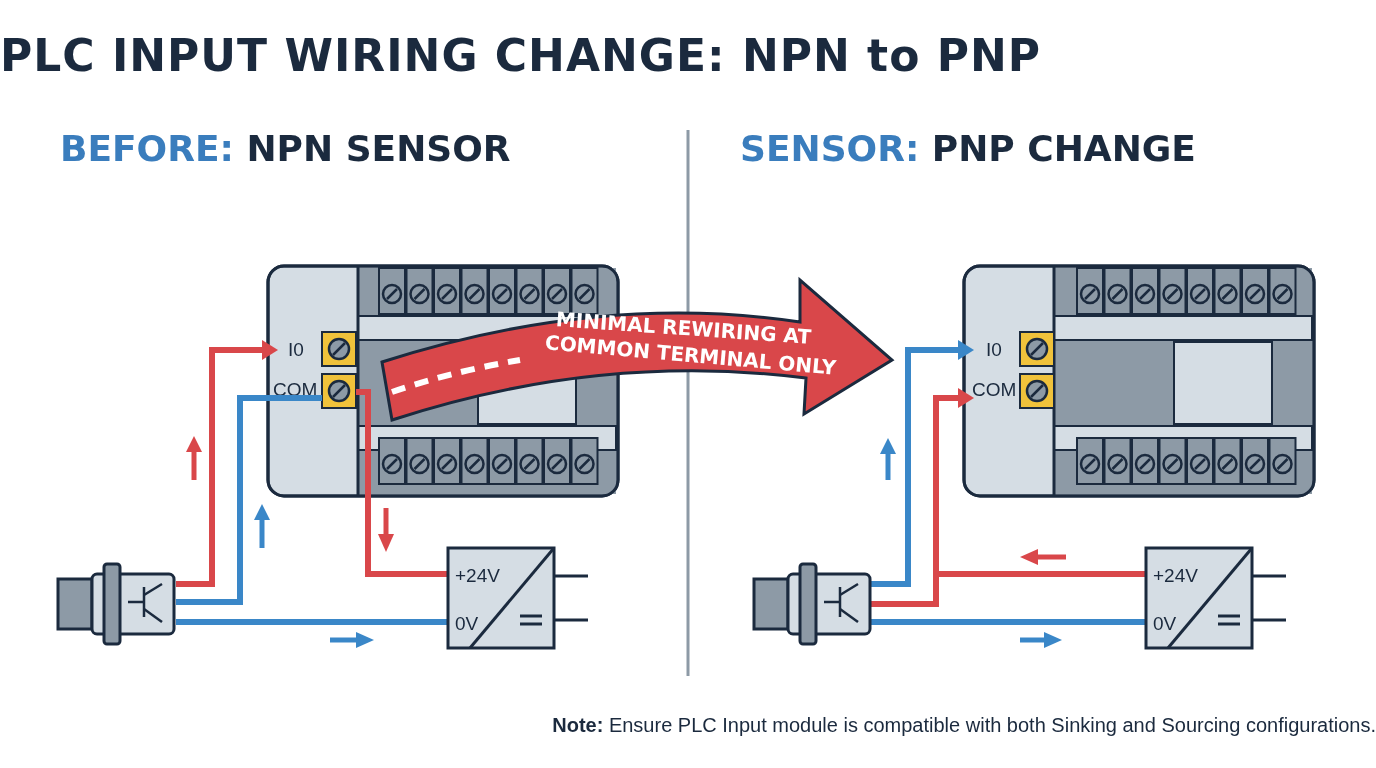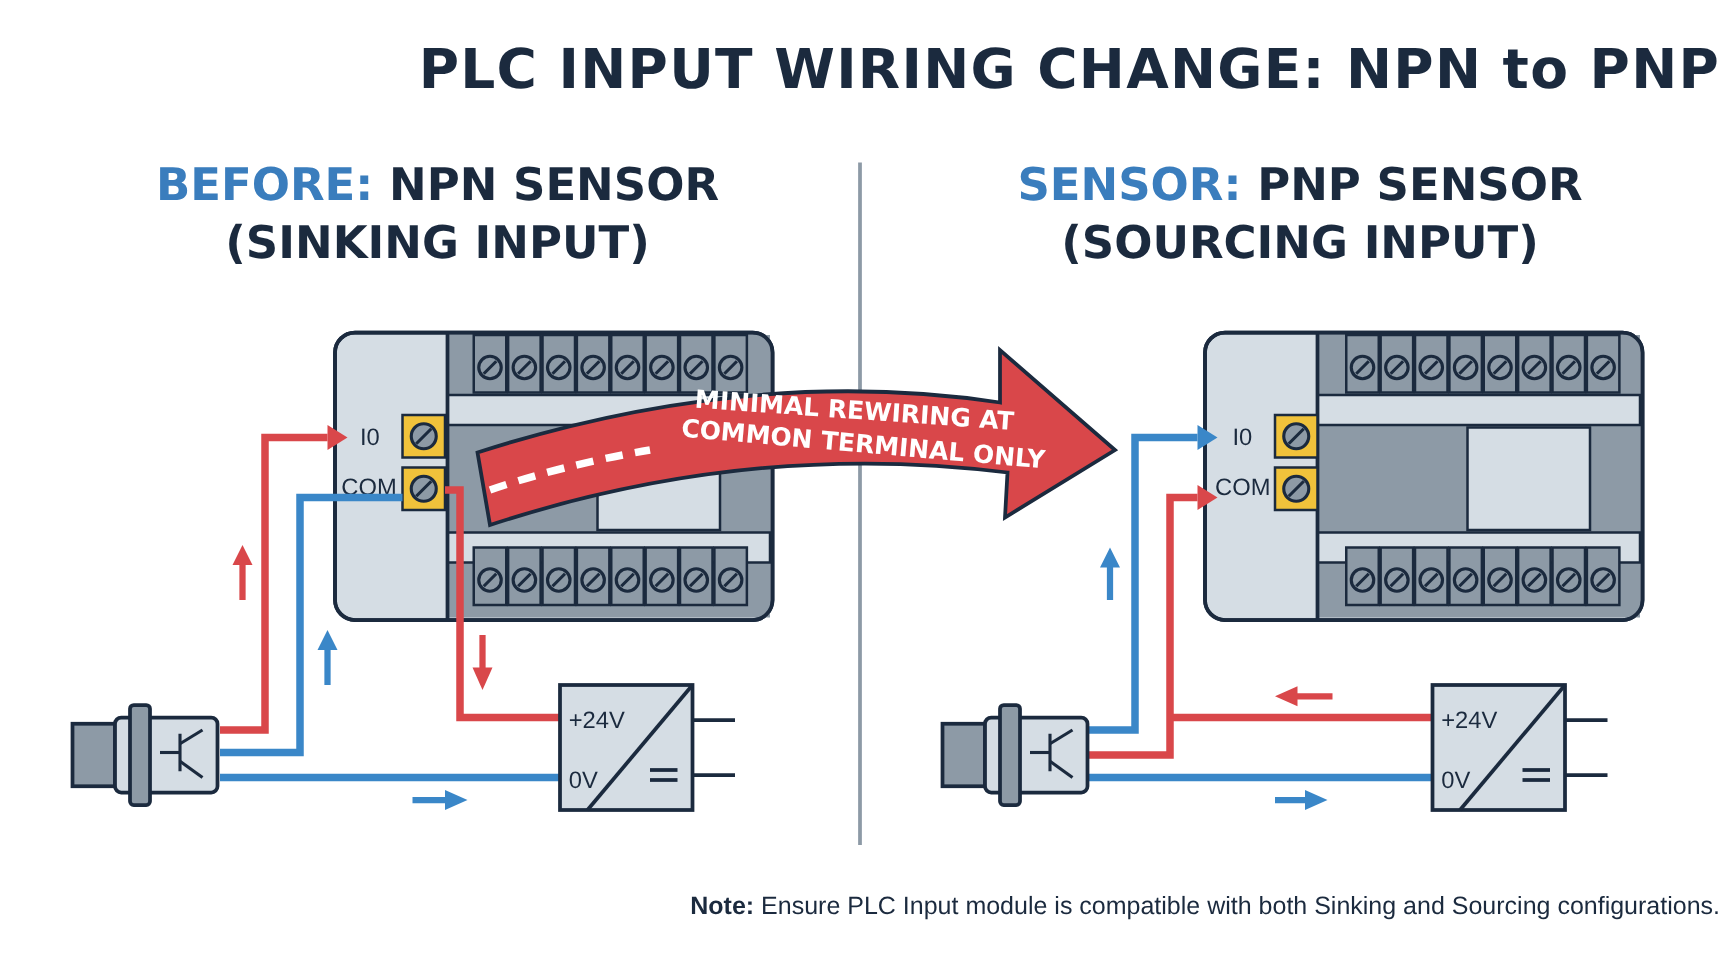--- a/index.html
+++ b/index.html
@@ -1,38 +1,36 @@
 <!DOCTYPE html>
 <html><head>
 <meta charset="utf-8">
 <style>
   html,body{margin:0;padding:0;background:#fff;}
   body{width:1376px;height:768px;position:relative;overflow:hidden;font-family:"DejaVu Sans",sans-serif;}
-  .title{position:absolute;left:0;top:30px;width:1376px;text-align:right;font-size:44px;font-weight:bold;color:#1b2a3e;letter-spacing:1px;}
-  .h2{position:absolute;text-align:center;font-size:36px;font-weight:bold;color:#1b2a3e;line-height:46px;}
+  .title{position:absolute;left:0;top:30px;width:1376px;text-align:left;font-size:44px;font-weight:bold;color:#1b2a3e;letter-spacing:1px;}
+  .h2{position:absolute;text-align:left;font-size:36px;font-weight:bold;color:#1b2a3e;line-height:46px;}
   .h2 .accent{color:#3a7dbd;}
   .note{position:absolute;left:0;top:714px;width:1376px;text-align:right;font-size:20px;color:#1b2a3e;font-family:"Liberation Sans",sans-serif;}
   .note b{font-weight:bold;}
   svg{position:absolute;left:0;top:0;}
   .lbl{font-family:"Liberation Sans",sans-serif;font-size:19px;fill:#1b2a3e;}
 </style>
 </head>
 <body>
 
 <div class="title">PLC INPUT WIRING CHANGE: NPN to PNP</div>
 
 <div class="h2" style="left:60px;top:126px;width:580px;">
   <span class="accent">BEFORE:</span>
   <span>NPN SENSOR</span><br>
-  <span>(SINKING INPUT)</span>
 </div>
 <div class="h2" style="left:740px;top:126px;width:600px;">
   <span class="accent">SENSOR:</span>
-  <span>PNP SENSOR</span><br>
-  <span>(SOURCING INPUT)</span>
+  <span>PNP CHANGE</span><br>
 </div>
 
 <svg width="1376" height="768">
   <defs>
     <g id="plc">
       <rect x="0" y="0" width="350" height="230" rx="16" fill="#d5dde4" stroke="#1b2a3e" stroke-width="3"></rect>
       <rect x="90" y="2" width="258" height="226" fill="#8d9aa6"></rect>
       <rect x="90" y="50" width="258" height="24" fill="#d5dde4" stroke="#1b2a3e" stroke-width="2"></rect>
       <rect x="90" y="160" width="258" height="24" fill="#d5dde4" stroke="#1b2a3e" stroke-width="2"></rect>
       <rect x="210" y="76" width="98" height="82" fill="#d5dde4" stroke="#1b2a3e" stroke-width="2"></rect>

